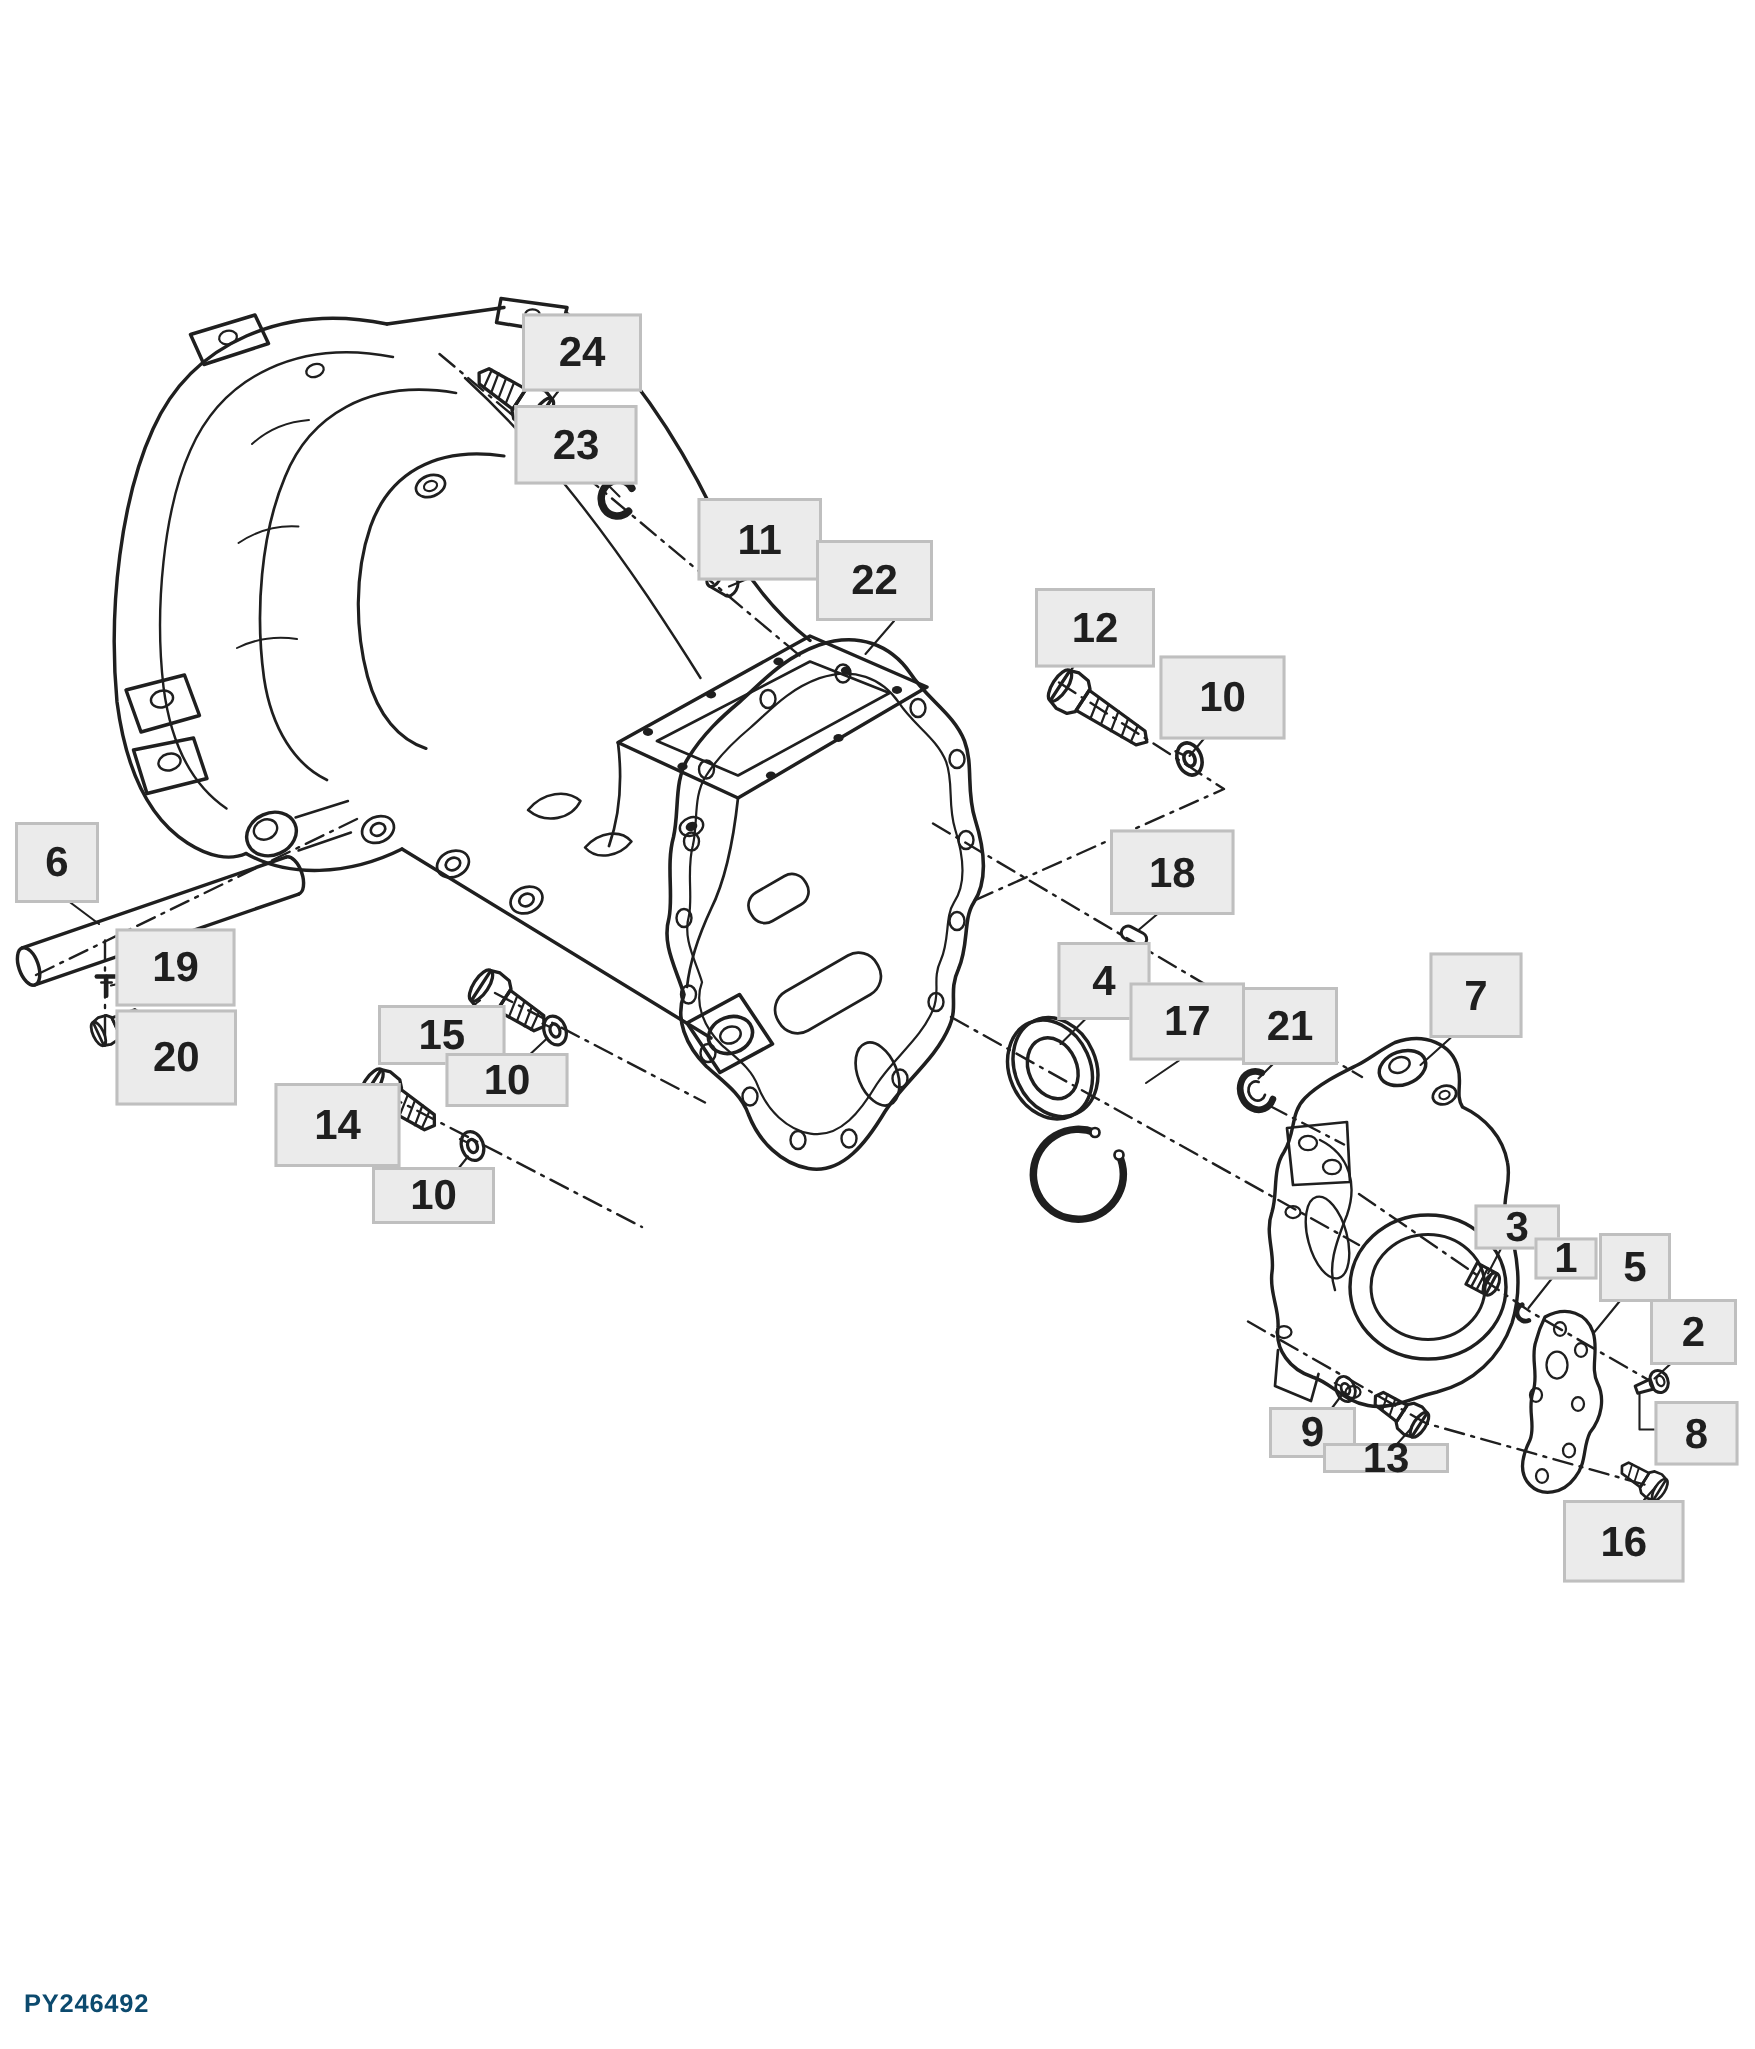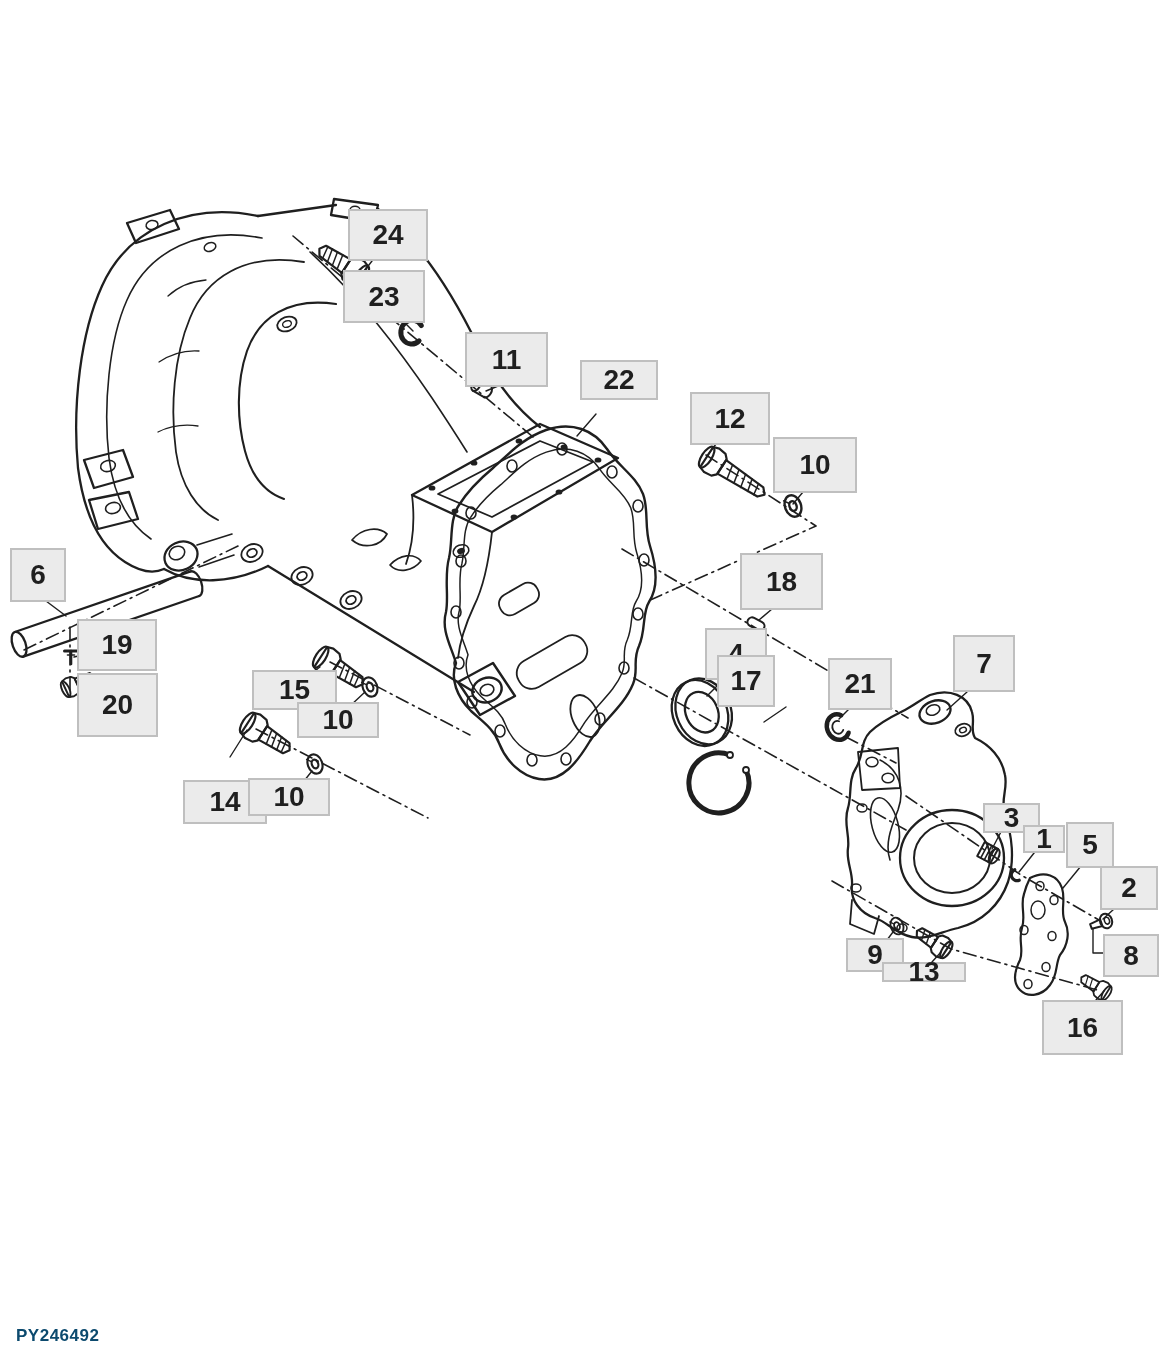--- a/index.html
+++ b/index.html
@@ -295,34 +295,34 @@
     <path d="M1104,953 L1093,953 L1093,929"></path>
     <path d="M884,944 L896,928"></path>
     <path d="M932,962 L941,952"></path>
     <path d="M1096,1000 L1104,991"></path>
   </g>
 </svg>
 
   <div class="callout" style="left:348px;top:209px;width:80px;height:52px">24</div>
   <div class="callout" style="left:343px;top:270px;width:82px;height:53px">23</div>
   <div class="callout" style="left:465px;top:332px;width:83px;height:55px">11</div>
-  <div class="callout" style="left:580px;top:360px;width:78px;height:40px">22</div>
+  <div class="callout" style="left:544px;top:360px;width:78px;height:54px">22</div>
   <div class="callout" style="left:690px;top:392px;width:80px;height:53px">12</div>
   <div class="callout" style="left:773px;top:437px;width:84px;height:56px">10</div>
   <div class="callout" style="left:740px;top:553px;width:83px;height:57px">18</div>
   <div class="callout" style="left:705px;top:628px;width:62px;height:52px">4</div>
-  <div class="callout" style="left:717px;top:655px;width:58px;height:52px">17</div>
+  <div class="callout" style="left:753px;top:655px;width:77px;height:52px">17</div>
   <div class="callout" style="left:828px;top:658px;width:64px;height:52px">21</div>
   <div class="callout" style="left:953px;top:635px;width:62px;height:57px">7</div>
   <div class="callout" style="left:10px;top:548px;width:56px;height:54px">6</div>
   <div class="callout" style="left:77px;top:619px;width:80px;height:52px">19</div>
   <div class="callout" style="left:77px;top:673px;width:81px;height:64px">20</div>
   <div class="callout" style="left:252px;top:670px;width:85px;height:40px">15</div>
   <div class="callout" style="left:297px;top:702px;width:82px;height:36px">10</div>
-  <div class="callout" style="left:183px;top:780px;width:84px;height:44px">14</div>
+  <div class="callout" style="left:183px;top:722px;width:84px;height:56px">14</div>
   <div class="callout" style="left:248px;top:778px;width:82px;height:38px">10</div>
   <div class="callout" style="left:983px;top:803px;width:57px;height:30px">3</div>
   <div class="callout" style="left:1023px;top:825px;width:42px;height:28px">1</div>
   <div class="callout" style="left:1066px;top:822px;width:48px;height:46px">5</div>
   <div class="callout" style="left:1100px;top:866px;width:58px;height:44px">2</div>
   <div class="callout" style="left:1103px;top:934px;width:56px;height:43px">8</div>
   <div class="callout" style="left:846px;top:938px;width:58px;height:34px">9</div>
   <div class="callout" style="left:882px;top:962px;width:84px;height:20px">13</div>
   <div class="callout" style="left:1042px;top:1000px;width:81px;height:55px">16</div>
 

